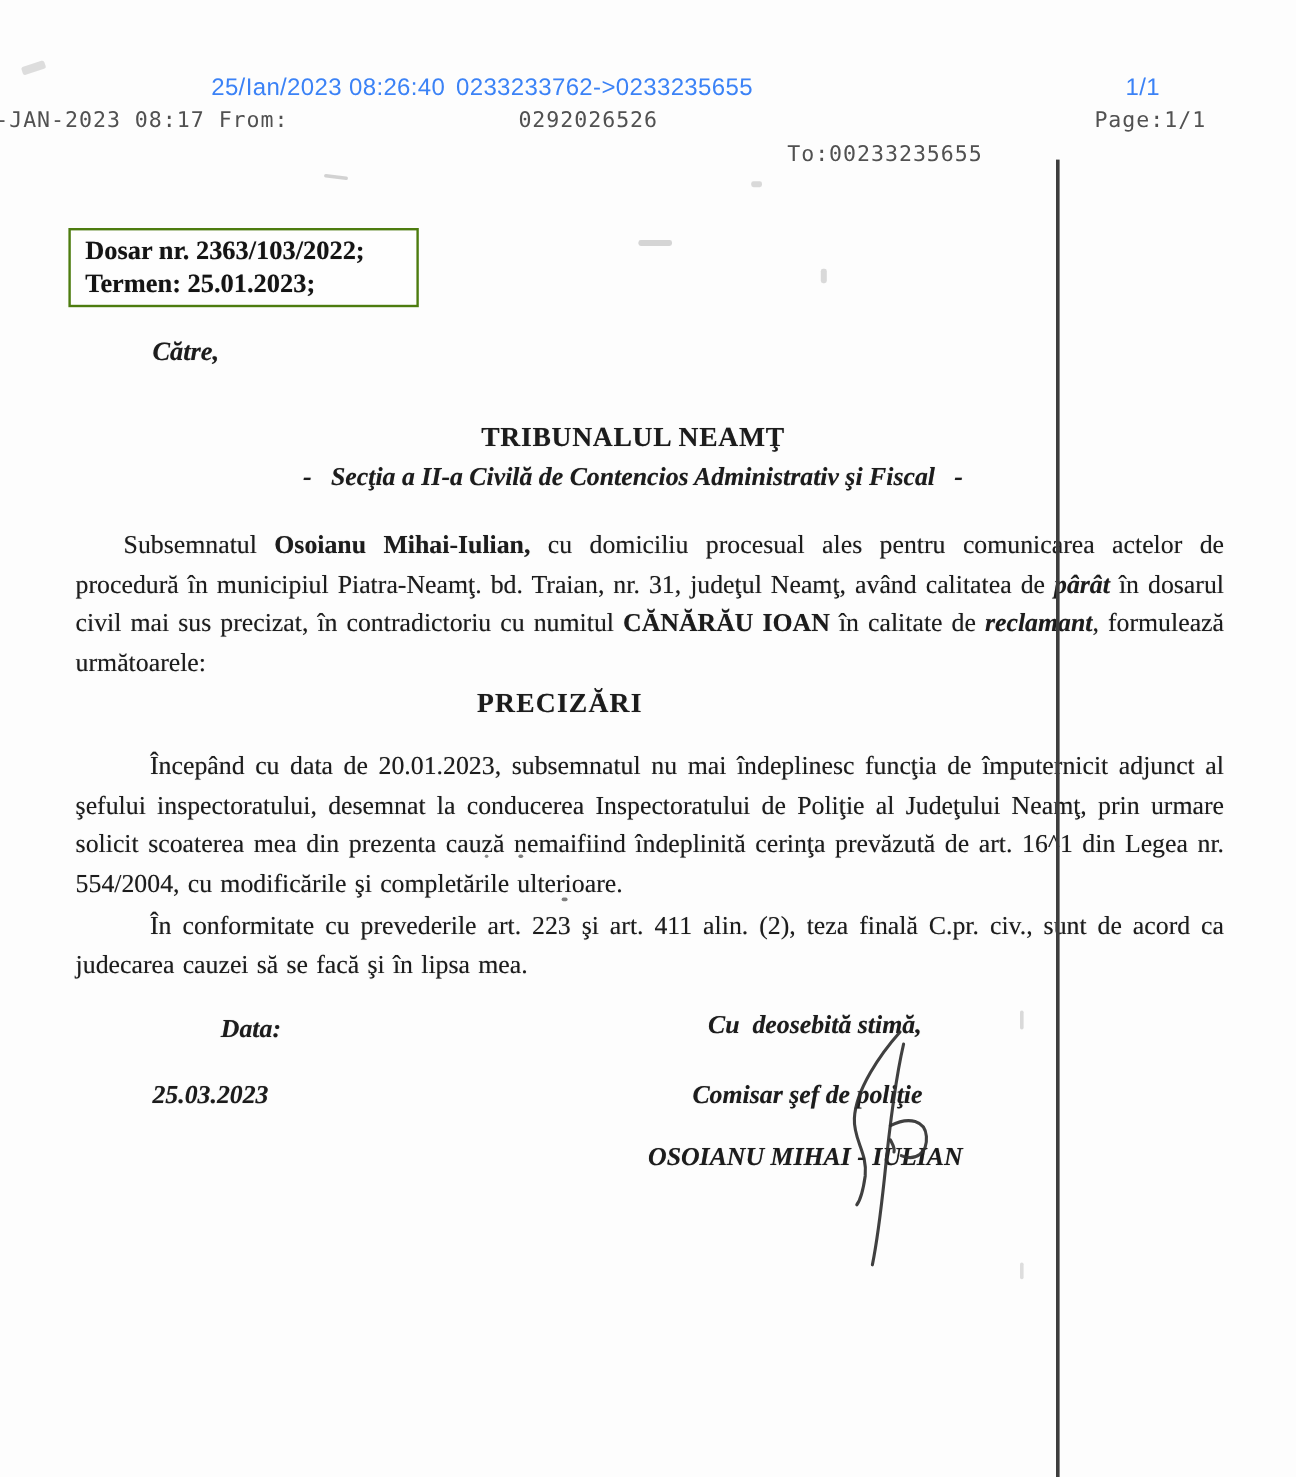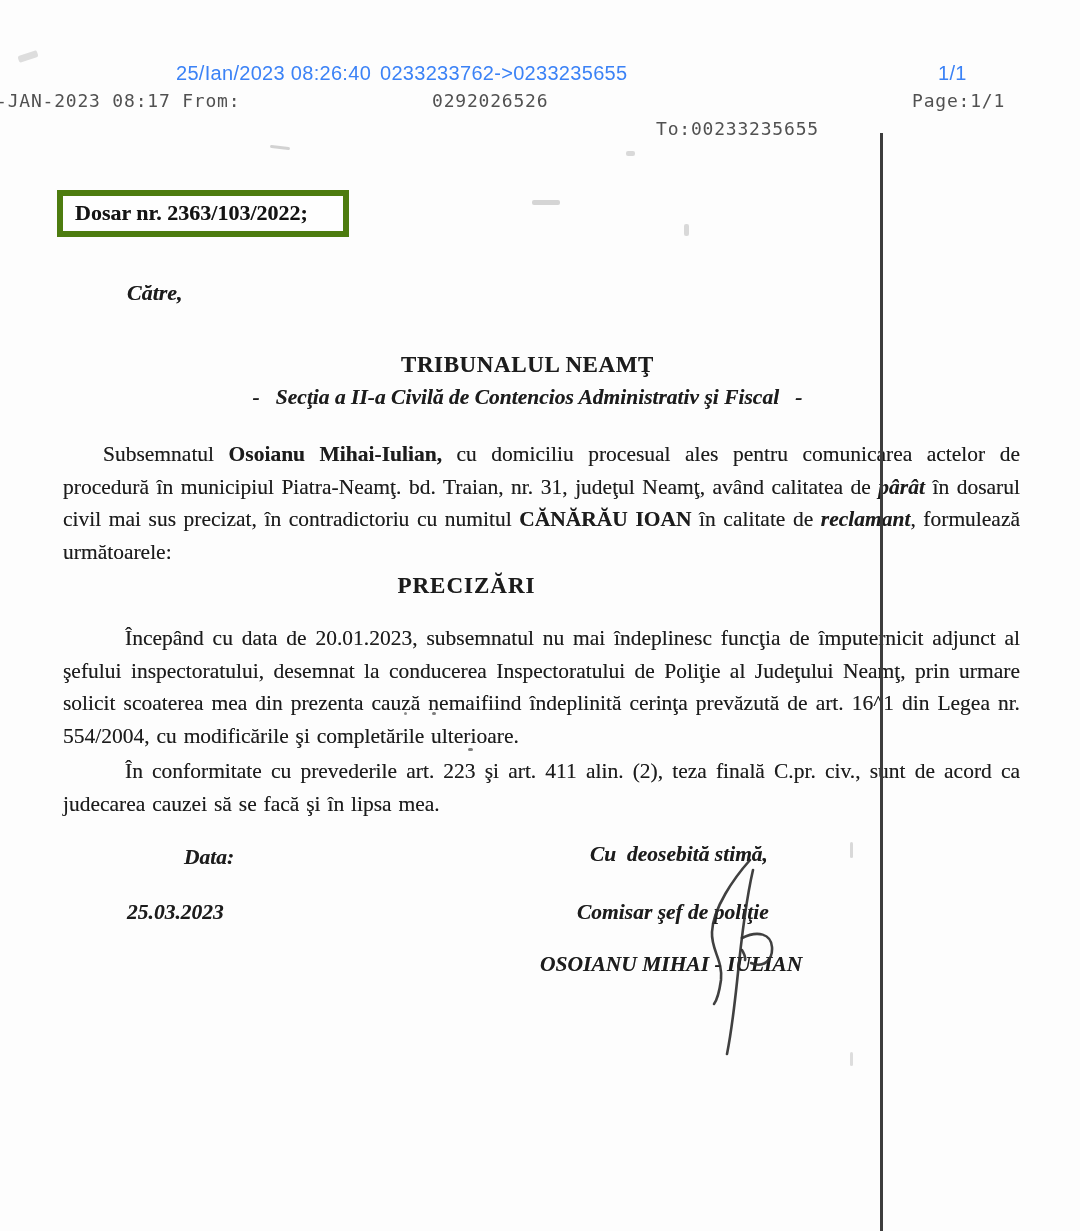--- a/index.html
+++ b/index.html
@@ -24,21 +24,21 @@
     font-family: "DejaVu Sans Mono", monospace;
     font-size: 18px;
     color: #515151;
     letter-spacing: 0.8px;
   }
 
   
   .case-box {
     left: 57px; top: 190px;
     width: 292px;
-    border: 6px solid #4d7c0f;
+    border: 2px solid #4d7c0f;
     padding: 3px 12px 5px 12px;
     background: rgba(255,255,255,0.6);
   }
   .case-box div {
     font-weight: bold;
     font-size: 22px;
     line-height: 27px;
     color: #141414;
     text-shadow: 0 0 0.6px rgba(20,20,20,0.5);
   }
@@ -118,20 +118,21 @@
 <div class="abs fax1" style="left:380px; top:62px;">0233233762-&gt;0233235655</div>
 <div class="abs fax1" style="left:938px; top:62px;">1/1</div>
 
 <div class="abs fax2" style="left:-4px; top:90px;">-JAN-2023 08:17 From:</div>
 <div class="abs fax2" style="left:432px; top:90px;">0292026526</div>
 <div class="abs fax2" style="left:656px; top:90px;margin-top:28px;">To:00233235655</div>
 <div class="abs fax2" style="left:880px; top:90px;margin-left:32px;">Page:1/1</div>
 
 <div class="abs case-box">
   <div>Dosar nr. 2363/103/2022;</div>
+  <div>Termen: 25.01.2023;</div>
 </div>
 
 <div class="abs salutation doc-text">Către,</div>
 
 <div class="abs center-wrap court-title doc-text">TRIBUNALUL NEAMŢ</div>
 <div class="abs center-wrap court-section doc-text">-   Secţia a II-a Civilă de Contencios Administrativ şi Fiscal   -</div>
 
 <div class="abs para p1 doc-text"><span>Subsemnatul </span><span class="b">Osoianu Mihai-Iulian,</span><span> cu domiciliu procesual ales pentru comunicarea actelor de procedură în municipiul Piatra-Neamţ. bd. Traian, nr. 31, judeţul Neamţ, având calitatea de </span><span class="bi">pârât</span><span> în dosarul civil mai sus precizat, în contradictoriu cu numitul </span><span class="b">CĂNĂRĂU IOAN</span><span> în calitate de </span><span class="bi">reclamant</span><span>, formulează următoarele:</span></div>
 
 <div class="abs center-wrap heading doc-text">PRECIZĂRI</div>

